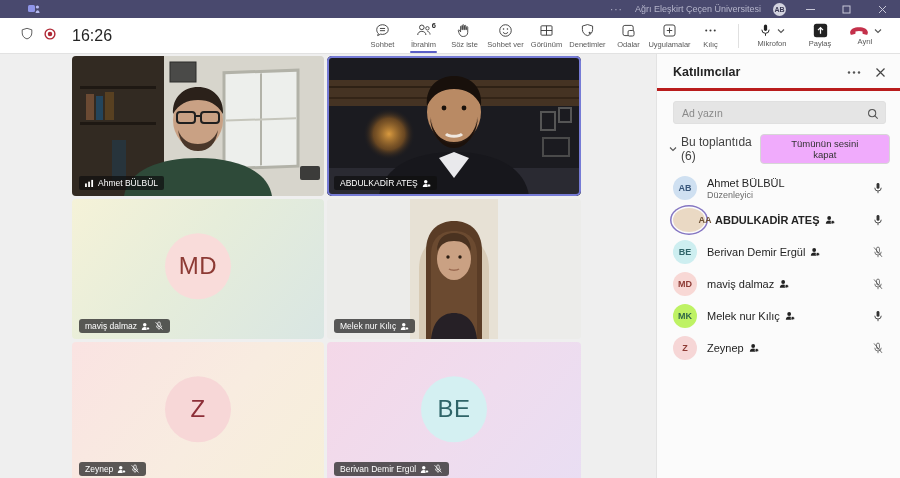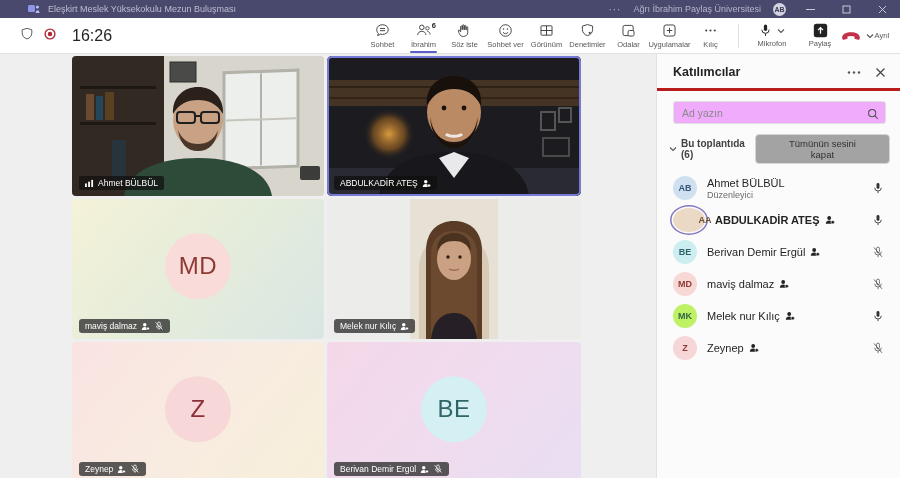--- a/index.html
+++ b/index.html
@@ -31,21 +31,21 @@
     align-items:center; justify-content:center; gap:1px; cursor:pointer; background:none; border:none; }
   .navbtn .lbl { font-size:7.5px; color:#585858; white-space:nowrap; }
   .navbtn .badge { position:absolute; top:2px; right:8px; font-size:7.5px; font-weight:bold; color:#252525; }
   .navbtn.active::after { content:""; position:absolute; bottom:0; left:7px; right:7px;
     height:2px; border-radius:2px; background:#5b5fc7; }
   .vdiv { width:1px; height:24px; background:#e0e0e0; margin:0 7px; align-self:center; }
   .devbtn { width:52px; height:34px; display:flex; flex-direction:column; align-items:center;
     justify-content:center; gap:1px; background:none; border:none; cursor:pointer; }
   .devbtn .icorow { display:flex; align-items:center; gap:5px; }
   .devbtn .lbl { font-size:7.5px; color:#585858; }
-  .leavebtn { width:46px; height:34px; display:flex; flex-direction:row; align-items:center;
+  .leavebtn { width:46px; height:34px; display:flex; flex-direction:column; align-items:center;
     justify-content:center; gap:1px; background:none; border:none; cursor:pointer; margin-right:4px; }
   .leavebtn .lbl { font-size:7.5px; color:#585858; }
 
   
   .grid { position:absolute; left:72px; top:56px; width:510px; height:422px;
     display:grid; grid-template-columns:252px 254px; grid-template-rows:140px 140px 140px;
     gap:3px 3px; }
   .tile { position:relative; border-radius:4px; overflow:hidden; background:#ddd; }
   .tile.speaking { outline:2px solid #767bd6; outline-offset:-2px; border-radius:5px; }
   .tile svg.scene { display:block; width:100%; height:100%; }
@@ -59,28 +59,28 @@
 
   
   .panel { position:absolute; left:656px; top:54px; width:244px; height:424px;
     background:#fbfbfb; border-left:1px solid #e3e3e3; display:flex; flex-direction:column; }
   .panel-head { display:flex; align-items:center; padding:11px 14px 9px 16px;
     border-bottom:3px solid #b91c1c; }
   .panel-title { font-size:12.5px; font-weight:bold; color:#242424; }
   .panel-head .sp { margin-left:auto; display:flex; align-items:center; gap:14px; }
   .searchwrap { position:relative; margin:10px 14px 6px 16px; }
   .searchwrap input { width:100%; height:23px; border:1px solid #e0e0e0; border-radius:3px;
-    background:#f0abfc; font-size:10.5px; padding:0 24px 0 8px; color:#333; outline:none;
+    background:#e5e5e5; font-size:10.5px; padding:0 24px 0 8px; color:#333; outline:none;
     font-family:"Liberation Sans","DejaVu Sans",sans-serif; }
   .searchwrap input::placeholder { color:#8a8a8a; }
   .searchwrap .mag { position:absolute; right:7px; top:5px; }
   .sectionrow { display:flex; align-items:center; margin:4px 10px 3px 12px; }
   .sectionrow .chev { margin-right:4px; display:flex; }
-  .section-lbl { font-size:10px; color:#424242;font-weight:bold; }
-  .muteall { margin-left:auto; background:#a3a3a3; border:1px solid #d6d6d6; border-radius:4px;
+  .section-lbl { font-size:12px; color:#424242; }
+  .muteall { margin-left:auto; background:#f0abfc; border:1px solid #d6d6d6; border-radius:4px;
     font-size:9.5px; color:#333; padding:3px 23px; cursor:pointer;
     font-family:"Liberation Sans","DejaVu Sans",sans-serif; }
   .plist { flex:1; overflow:hidden; padding-top:2px; }
   .prow { display:flex; align-items:center; padding:4px 16px 4px 16px; gap:10px; }
   .pavatar { width:24px; height:24px; border-radius:50%; flex:none; display:flex;
     align-items:center; justify-content:center; font-size:9px; font-weight:bold; }
   .pavatar.ring { box-shadow:0 0 0 1.5px #fbfbfb, 0 0 0 3px #8475c2; }
   .pmeta { display:flex; flex-direction:column; min-width:0; }
   .pnamewrap { display:flex; align-items:center; gap:5px; }
   .pname { font-size:11px; color:#242424; white-space:nowrap; }
@@ -94,24 +94,23 @@
 <div class="app">
 
   <div class="titlebar">
     <span class="tb-logo">
       <svg width="12" height="10" viewBox="0 0 12 10">
           <rect x="0" y="1" width="7" height="7" rx="1.5" fill="#8f95e8"></rect>
           <circle cx="9.4" cy="3" r="1.6" fill="#b7bbf0"></circle>
           <path d="M7.6 9c.2-1.8 1-2.8 2-2.8s1.8 1 2 2.8z" fill="#b7bbf0"></path>
         </svg>
     </span>
-    <span class="tb-title">Eleşkirt Meslek Yüksekokulu Mezun Buluşması</span>
     <div class="tb-right">
       <span class="tb-dots">···</span>
-      <span class="tb-org">Ağrı İbrahim Paylaş Üniversitesi</span>
+      <span class="tb-org">Ağrı Eleşkirt Çeçen Üniversitesi</span>
       <span class="tb-avatar">AB</span>
       <span class="winbtn">
         <svg width="9" height="9" viewBox="0 0 9 9">
             <line x1="0" y1="4.5" x2="9" y2="4.5" stroke="#c8c8d8" stroke-width="1"></line>
           </svg>
         </span>
       <span class="winbtn">
         <svg width="9" height="9" viewBox="0 0 9 9">
             <rect x="1" y="1" width="7" height="7" fill="none" stroke="#c8c8d8" stroke-width="1"></rect>
           </svg>

